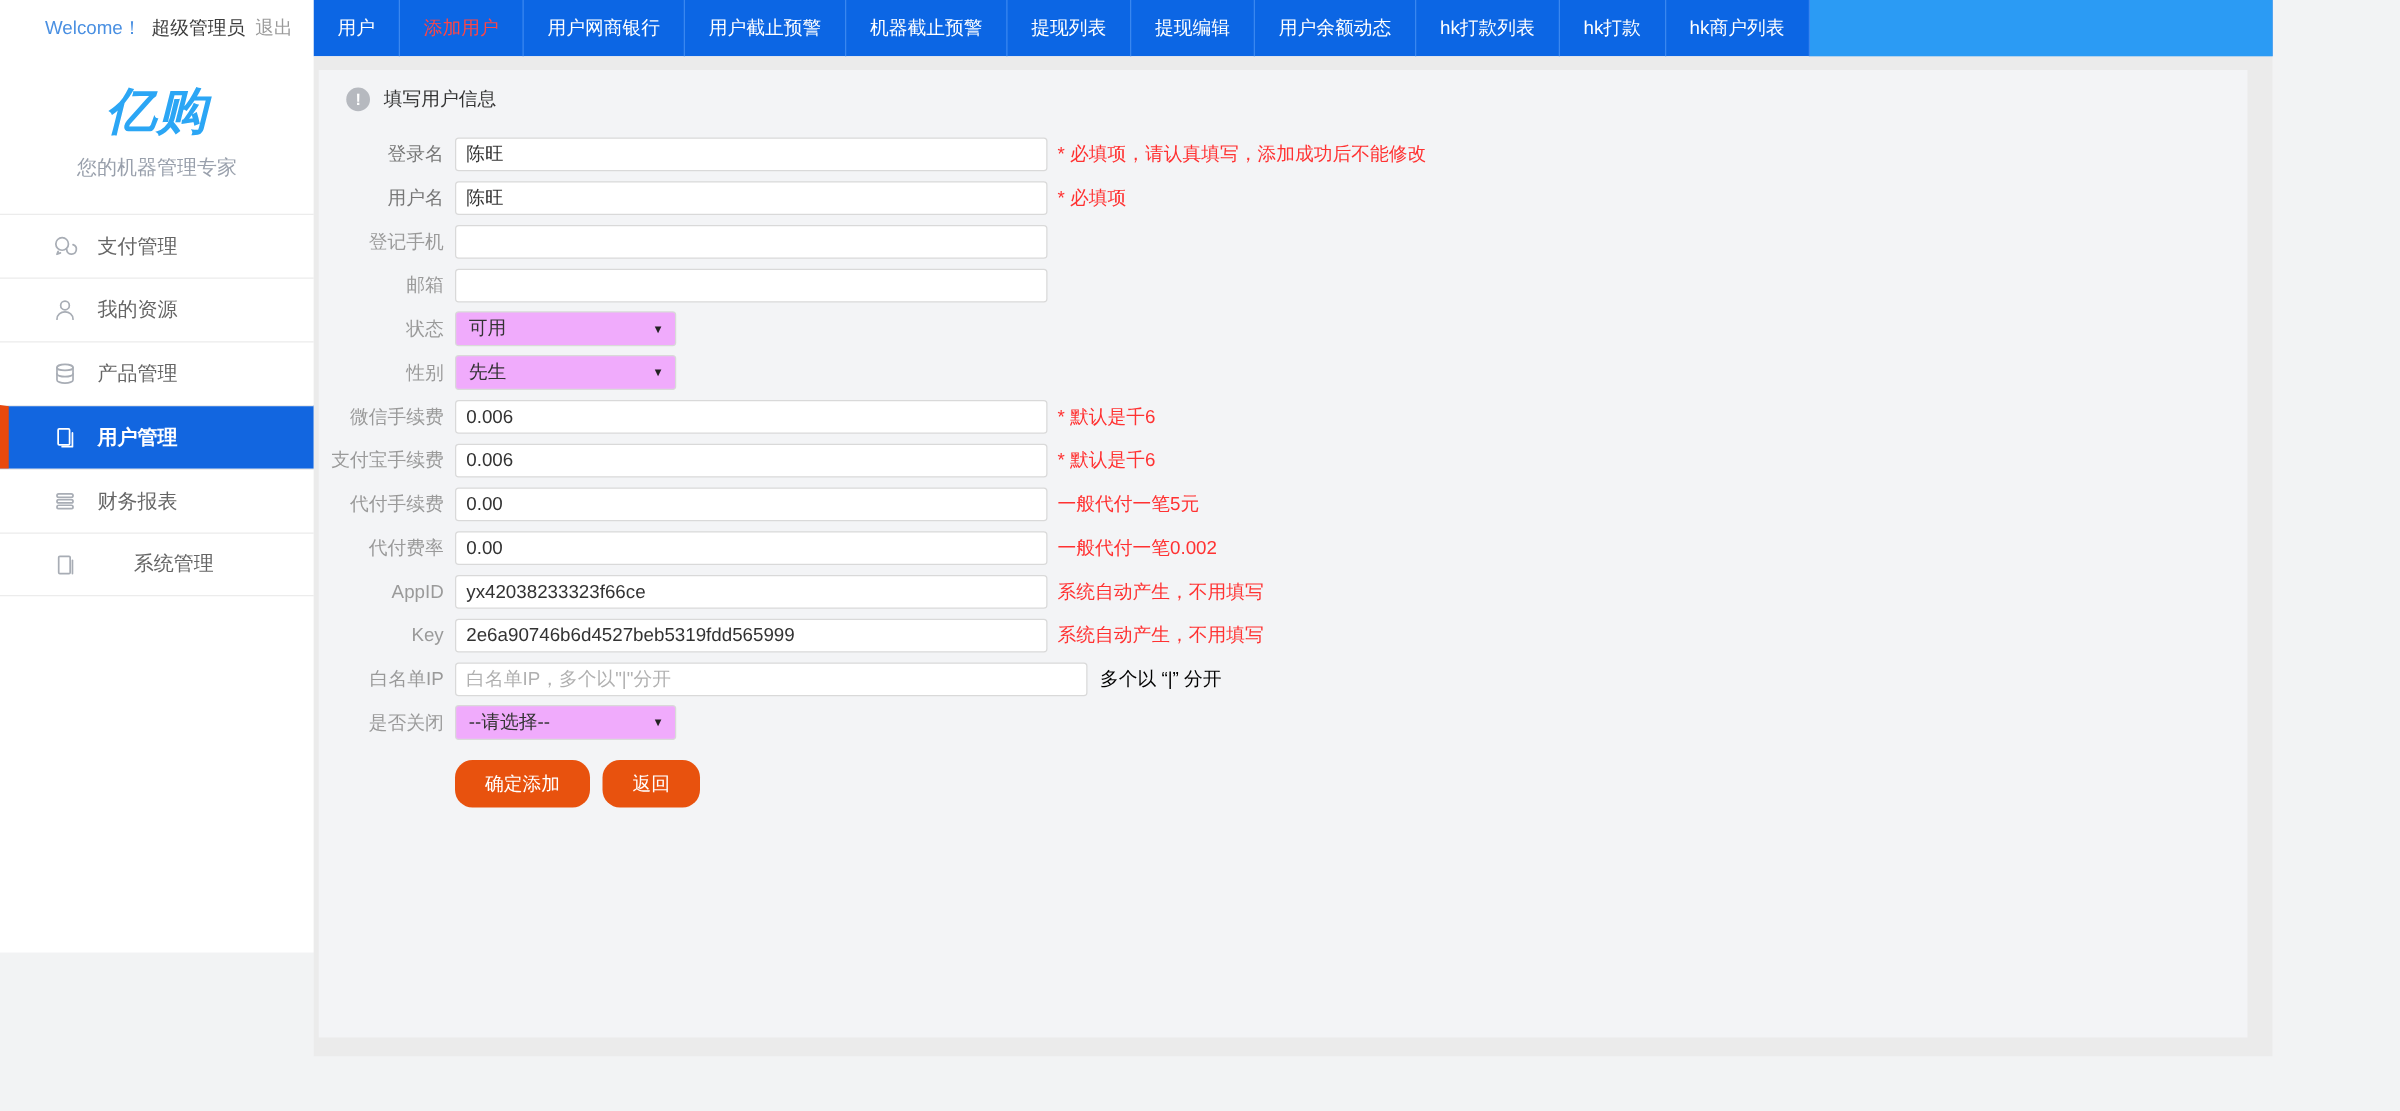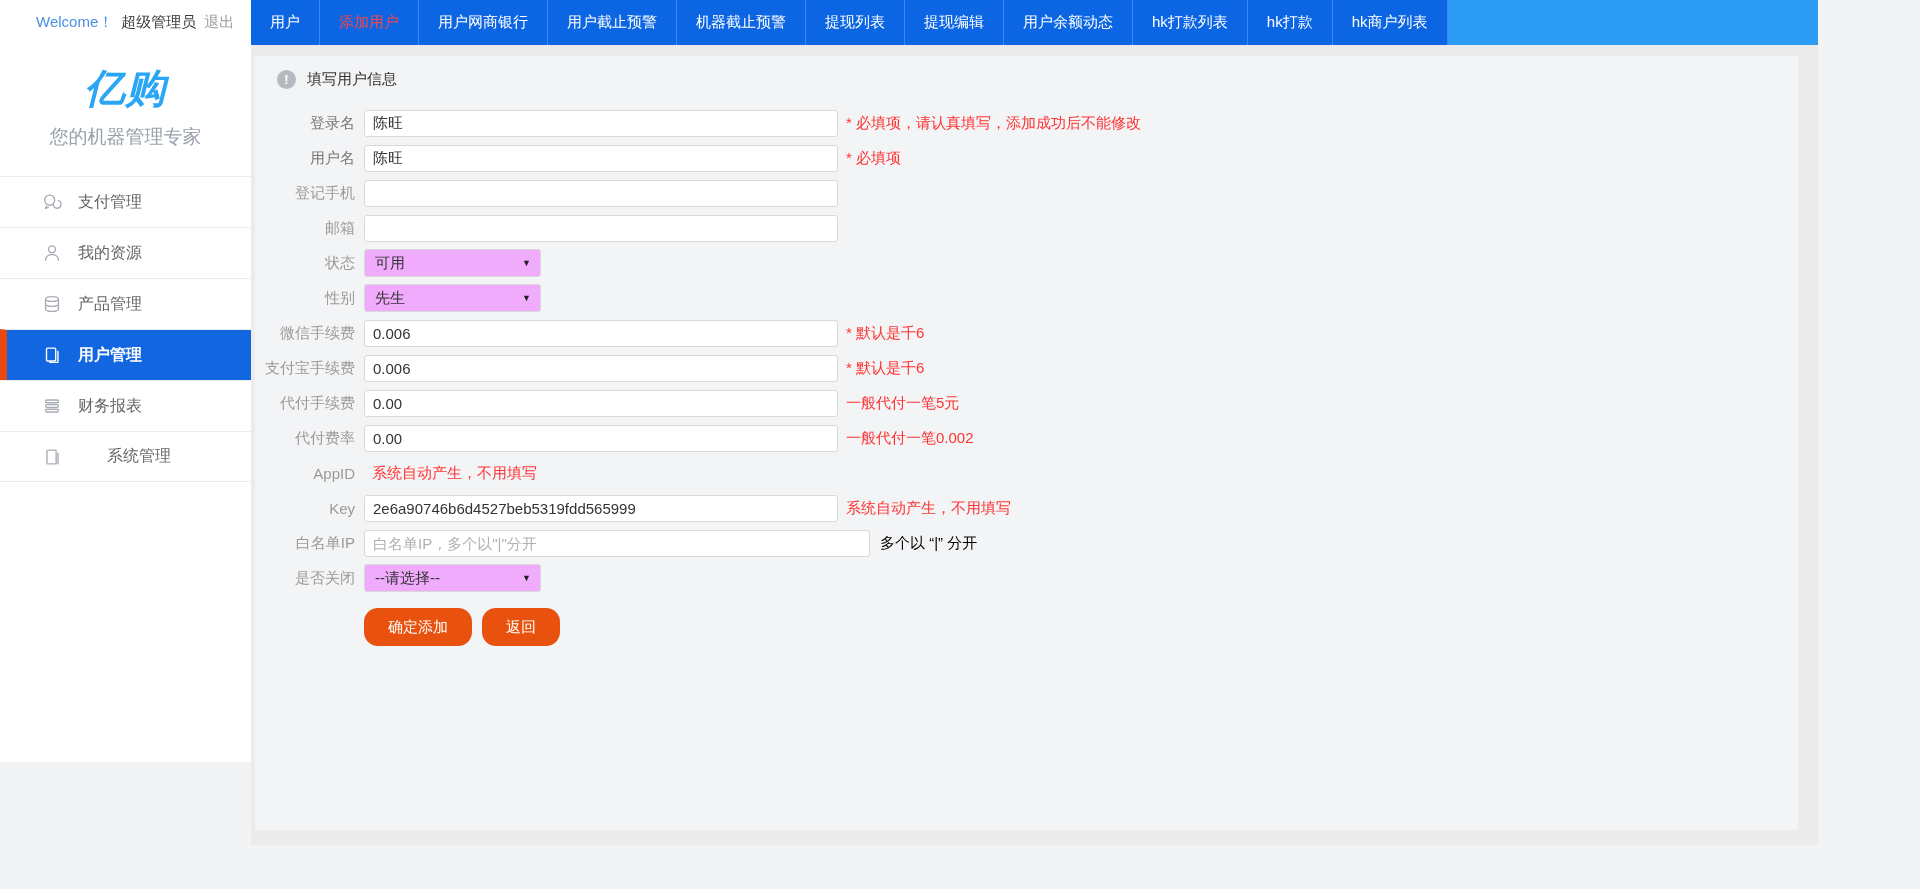--- a/index.html
+++ b/index.html
@@ -7,21 +7,21 @@
   .app { position:relative; width:1920px; height:889px; background:#f2f3f4; overflow:hidden;padding-left:48px; }
 
   
   .sidebar { position:absolute; left:0; top:0; width:251px; height:762px; background:#ffffff; }
   .sb-topbar { height:45px; display:flex; align-items:center; padding-left:36px; font-size:15px; white-space:nowrap; }
   .welcome { color:#4a90e2; margin-right:8px; }
   .admin-name { color:#3b3b3b; margin-right:8px; }
   .logout { color:#9b9b9b; cursor:pointer; }
   .brand { text-align:center; margin-top:16px; }
   .brand-logo { font-size:40px; font-weight:bold; font-style:italic; color:#2ba6f5; letter-spacing:1px; }
-  .brand-slogan { margin-top:8px; font-size:19px; color:#99a0ac; }
+  .brand-slogan { margin-top:8px; font-size:16px; color:#99a0ac; }
   .menu { margin-top:26px; }
   .menu-item { display:flex; align-items:center; height:51px; padding-left:40px; border-top:1px solid #ececec; color:#666; font-size:16px; cursor:pointer; }
   .menu-item:last-child { border-bottom:1px solid #ececec;gap:29px; }
   .menu-item .mi-icon { width:24px; height:24px; margin-right:14px; flex:none; display:flex; align-items:center; justify-content:center; }
   .menu-item svg { stroke:#a8adb5; fill:none; stroke-width:1.5; stroke-linecap:round; stroke-linejoin:round; }
   .menu-item.active { background:#1266e0; border-left:7px solid #e8490d; padding-left:33px; color:#fff; font-weight:bold; }
   .menu-item.active svg { stroke:#ffffff; }
 
   
   .main { position:absolute; left:251px; top:0; width:1567px; height:889px; }
@@ -208,20 +208,21 @@
           </div>
 
           <div class="frow">
             <span class="lbl">代付费率</span>
             <input class="inp" type="text" value="0.00" style="">
             <span class="hint">一般代付一笔0.002</span>
           </div>
 
           <div class="frow">
             <span class="lbl">AppID</span>
+            <input class="inp" type="text" value="yx42038233323f66ce" style="">
             <span class="hint">系统自动产生，不用填写</span>
           </div>
 
           <div class="frow">
             <span class="lbl">Key</span>
             <input class="inp" type="text" value="2e6a90746b6d4527beb5319fdd565999" style="">
             <span class="hint">系统自动产生，不用填写</span>
           </div>
 
           <div class="frow">

